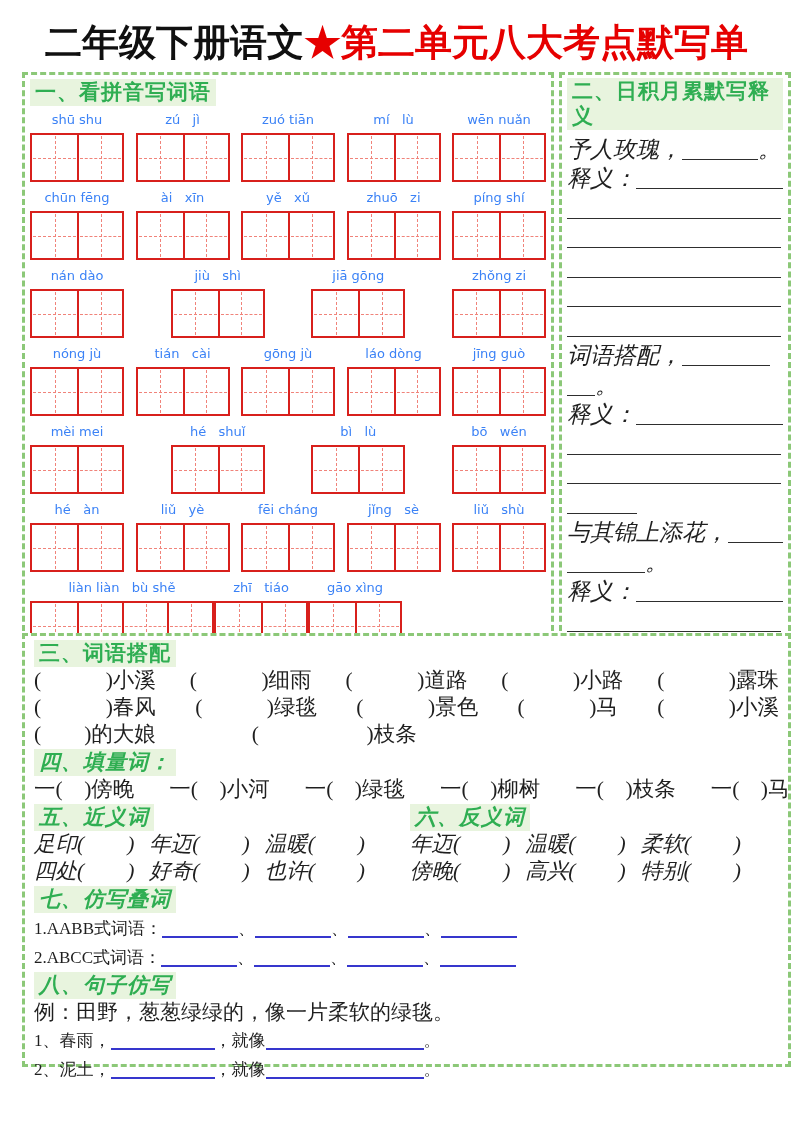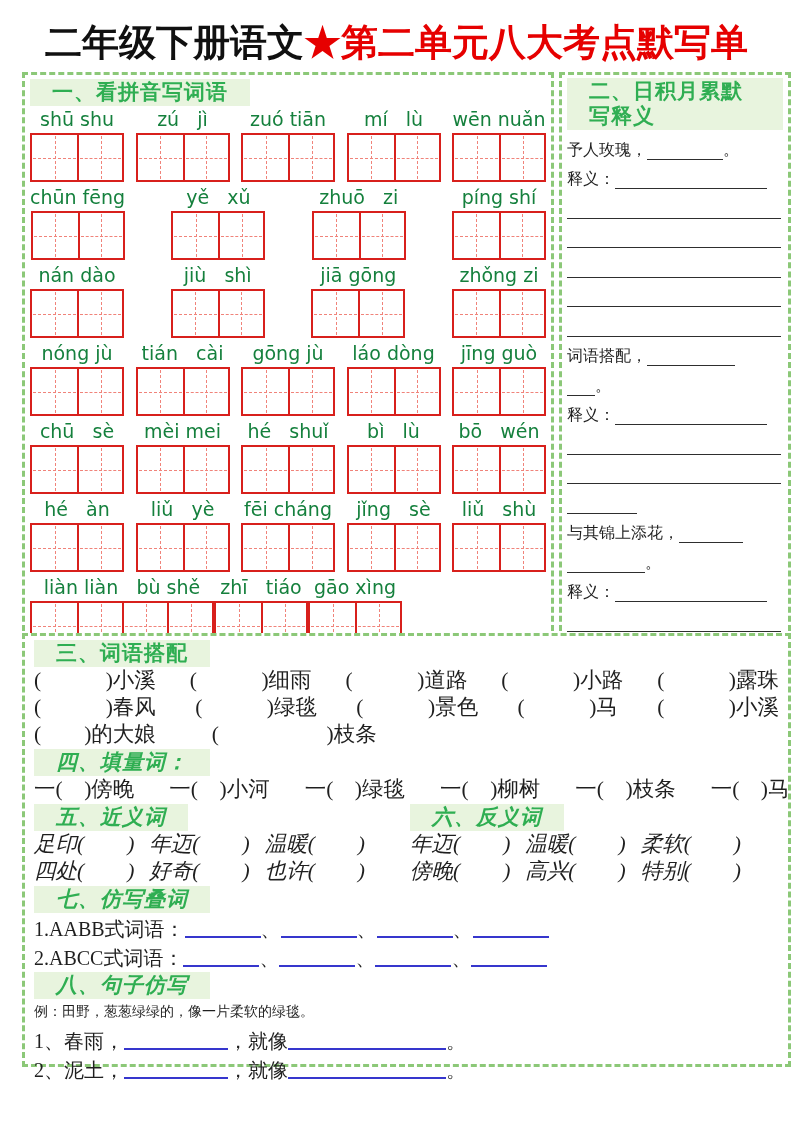--- a/index.html
+++ b/index.html
@@ -23,60 +23,60 @@
   .title .t-black{color:#101010;}
   .title .t-red{color:var(--title-red);}
 
   
   .panel{position:absolute;border:3px dashed var(--border-green);background:#ffffff;}
   .panel-left  {left:22px; top:72px; width:532px; height:568px; padding:4px 5px 0 5px;}
   .panel-right {left:559px;top:72px; width:232px; height:568px; padding:3px 5px 0 5px;}
   .panel-bottom{left:22px; top:633px;width:769px; height:434px; padding:4px 9px 0 9px;}
 
   .pill{display:inline-block;background:var(--green-bg);color:var(--green-text);
-        font-weight:bold;font-size:21px;line-height:25px;padding:1px 22px;letter-spacing:1px;}
+        font-weight:bold;font-size:21px;line-height:25px;padding:1px 5px;letter-spacing:1px;}
 
   
   .py-rows{margin-top:3px;}
   .py-row{display:flex;justify-content:space-between;margin-bottom:5px;}
   .py-row.short{justify-content:flex-start;}
   .py-word{display:flex;flex-direction:column;align-items:center;}
-  .py-label{font-family:"DejaVu Sans","Liberation Sans",sans-serif;font-size:19px;
-            line-height:21px;white-space:pre;margin-bottom:3px;color:#15803d;}
+  .py-label{font-family:"DejaVu Sans","Liberation Sans",sans-serif;font-size:13px;
+            line-height:21px;white-space:pre;margin-bottom:3px;color:#3b82f6;}
   .cell-group{display:flex;border:2.4px solid var(--red);background:#fff;}
   .cell{width:45px;height:45px;position:relative;}
   .cell + .cell{border-left:2.2px solid var(--red);}
   .cell .hd{position:absolute;left:1px;right:1px;top:50%;border-top:1.5px dashed var(--pink);}
   .cell .vd{position:absolute;top:1px;bottom:1px;left:50%;border-left:1.5px dashed var(--pink);}
 
   
   .seg-row{display:flex;align-items:flex-end;font-size:20px;}
   .seg-t{white-space:pre;line-height:26px;}
   .seg-b{display:inline-block;height:18px;margin-bottom:3px;
          border-bottom:1.5px solid #2e2e2e;}
 
-  .panel-right .seg-row{height:29.5px;font-size:16px;}
+  .panel-right .seg-row{height:29.5px;font-size:23px;font-style:italic;}
   .panel-right .sec-head{margin-bottom:3px;}
 
   
   .blue-blanks .seg-b{border-bottom:2px solid var(--blue);height:16px;margin-bottom:4px;}
-  .blue-blanks .seg-row{height:29px;font-size:20px;}
+  .blue-blanks .seg-row{height:29px;font-size:17px;}
 
   
   .w-row{display:flex;line-height:27px;font-size:21.5px;white-space:pre;}
   .w-item{white-space:pre;}
   .sec3-rows .w-row{justify-content:space-between;}
-  .sec3-rows .w-row:last-child{justify-content:flex-start;gap:56px;}
+  .sec3-rows .w-row:last-child{justify-content:flex-start;gap:96px;}
   .sec4-rows .w-row{justify-content:space-between;gap:35px;}
   .syn-wrap{display:flex;}
   .syn-col5{width:376px;}
   .syn-col6{flex:1;}
   .syn-wrap .w-row{justify-content:flex-start;gap:15px;}
 
-  .example{font-size:14px;line-height:26px;white-space:pre;}
+  .example{font-size:21px;line-height:26px;white-space:pre;}
   .sec-gap{margin-top:1px;font-style:italic;}
 </style>
 </head>
 <body>
 
 <div class="page">
 
   <div class="title">
     <span class="t-black">二年级下册语文</span><span class="t-red">★第二单元八大考点默写单</span>
   </div>
@@ -161,20 +161,33 @@
                 <i class="hd"></i>
                 <i class="vd"></i>
               </div>
               <div class="cell">
                 <i class="hd"></i>
                 <i class="vd"></i>
               </div>
             </div>
           </div>
           <div class="py-word">
+            <div class="py-label">ài   xīn</div>
+            <div class="cell-group">
+              <div class="cell">
+                <i class="hd"></i>
+                <i class="vd"></i>
+              </div>
+              <div class="cell">
+                <i class="hd"></i>
+                <i class="vd"></i>
+              </div>
+            </div>
+          </div>
+          <div class="py-word">
             <div class="py-label">yě   xǔ</div>
             <div class="cell-group">
               <div class="cell">
                 <i class="hd"></i>
                 <i class="vd"></i>
               </div>
               <div class="cell">
                 <i class="hd"></i>
                 <i class="vd"></i>
               </div>
@@ -322,33 +335,20 @@
                 <i class="vd"></i>
               </div>
               <div class="cell">
                 <i class="hd"></i>
                 <i class="vd"></i>
               </div>
             </div>
           </div>
         </div>
         <div class="py-row">
-          <div class="py-word">
-            <div class="py-label">chū   sè</div>
-            <div class="cell-group">
-              <div class="cell">
-                <i class="hd"></i>
-                <i class="vd"></i>
-              </div>
-              <div class="cell">
-                <i class="hd"></i>
-                <i class="vd"></i>
-              </div>
-            </div>
-          </div>
           <div class="py-word">
             <div class="py-label">mèi mei</div>
             <div class="cell-group">
               <div class="cell">
                 <i class="hd"></i>
                 <i class="vd"></i>
               </div>
               <div class="cell">
                 <i class="hd"></i>
                 <i class="vd"></i>

